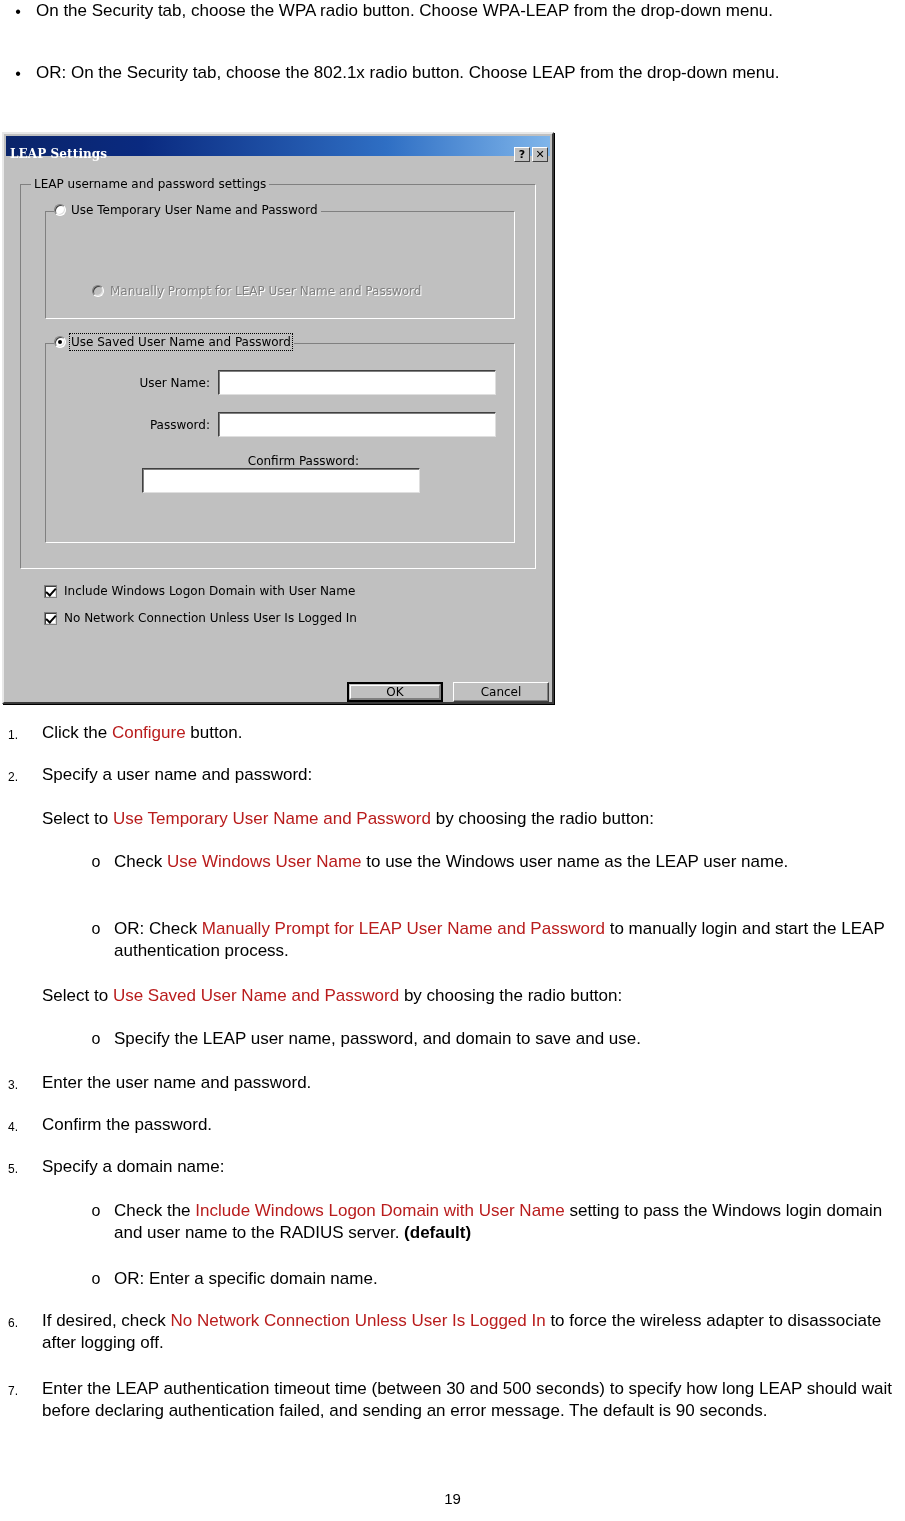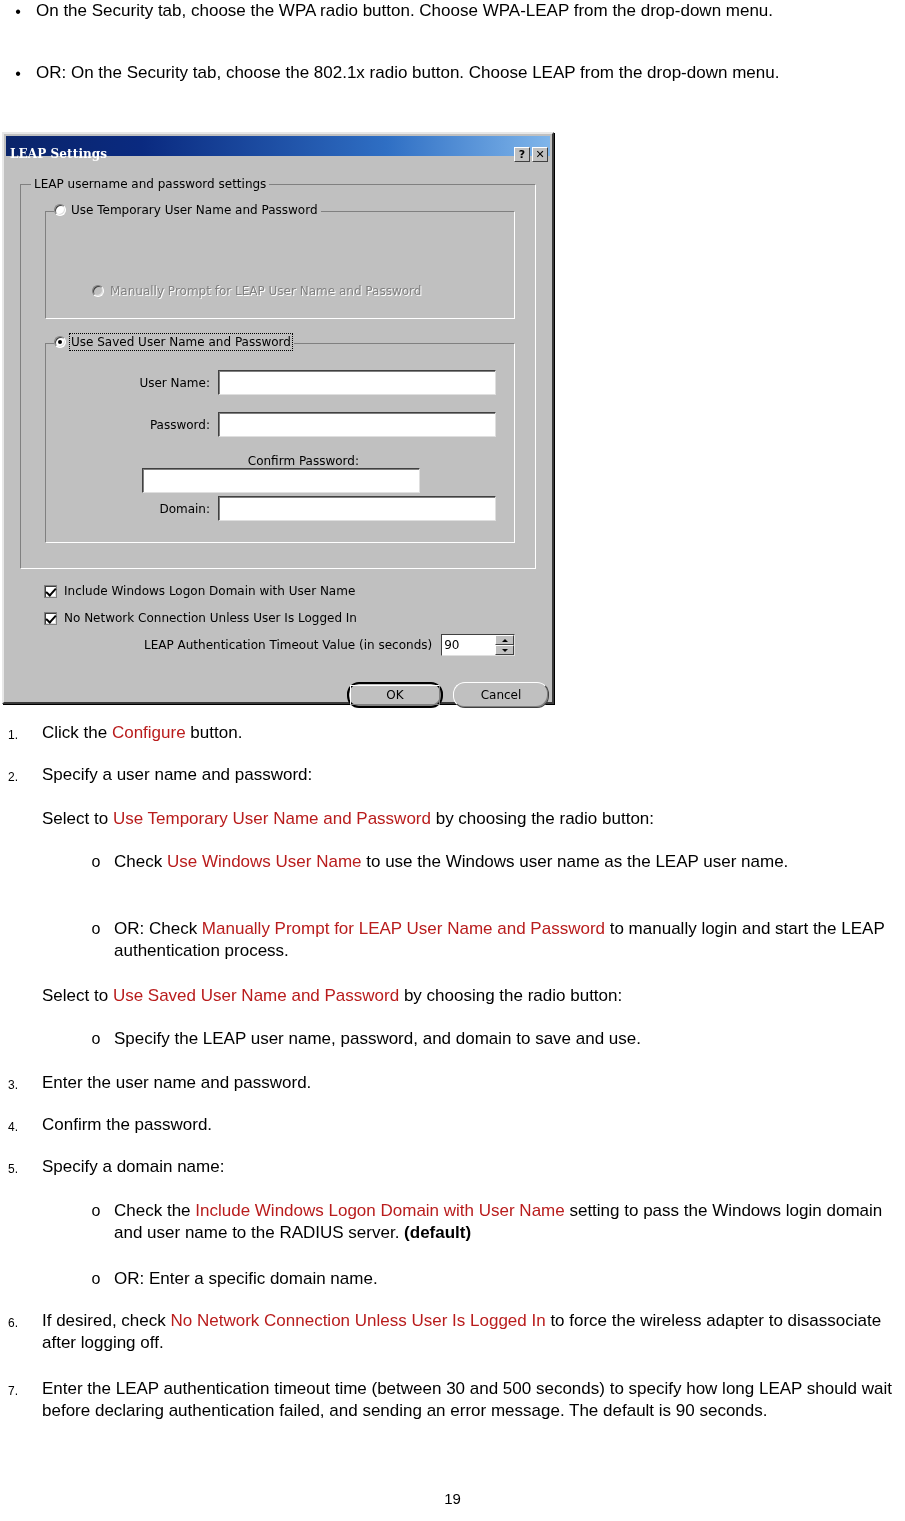--- a/index.html
+++ b/index.html
@@ -344,35 +344,34 @@
   .arrow-dn {
     width: 0; height: 0;
     border-left: 3px solid transparent;
     border-right: 3px solid transparent;
     border-top: 3px solid #000;
   }
 
   
   .btn {
     position: absolute;
-    height: 26px;
+    height: 20px;
     background: #c0c0c0;
     border-top: 1px solid #ffffff;
     border-left: 1px solid #ffffff;
     border-right: 1px solid #404040;
     border-bottom: 1px solid #404040;
     box-shadow: inset -1px -1px 0 #808080;
     box-sizing: border-box;
     display: flex;
     align-items: center;
     justify-content: center;
     font-size: 12px;
     font-family: "DejaVu Sans", sans-serif;
     color: #000;
-    border-radius: 12px;
   }
   .btn.default {
     border: 2px solid #000000;
   }
   .btn.default .btn-inner {
     position: absolute;
     left: 1px; top: 1px; right: 1px; bottom: 1px;
     border-top: 1px solid #ffffff;
     border-left: 1px solid #ffffff;
     border-right: 1px solid #808080;
@@ -436,51 +435,33 @@
           <div class="field-row" style="left:0px; top:68px; width:470px;">
             <div class="field-label" style="width:172px;">Password:</div>
             <input class="textbox" type="text" style="width: 278px; height: 25px;" value="">
           </div>
 
           <div class="field-row" style="left:0px; top:110px; width:470px;flex-direction:column;">
             <div class="field-label" style="width:172px;">Confirm Password:</div>
             <input class="textbox" type="text" style="width: 278px; height: 25px;" value="">
           </div>
 
-          <div class="field-row" style="left:0px; top:152px; width:470px;">
-            <div class="field-label" style="width:172px;">Domain:</div>
-            <input class="textbox" type="text" style="width: 278px; height: 25px;" value="">
-          </div>
         </div>
       </div>
 
       <div class="cb-row" style="left:40px; top:428px;">
         <span class="checkbox checked"></span>
         <span>Include Windows Logon Domain with User Name</span>
       </div>
 
       <div class="cb-row" style="left:40px; top:455px;">
         <span class="checkbox checked"></span>
         <span>No Network Connection Unless User Is Logged In</span>
       </div>
 
-      <div class="spin-wrap" style="left:140px; top:478px;">
-        <div class="spin-label">LEAP Authentication Timeout Value (in seconds)</div>
-        <div class="spin-box">
-          <div class="spin-val">90</div>
-          <div class="spin-btns">
-            <div class="spin-up">
-                <span class="arrow-up"></span>
-              </div>
-            <div class="spin-dn">
-                <span class="arrow-dn"></span>
-              </div>
-          </div>
-        </div>
-      </div>
 
       <div class="btn default" style="left:343px; top:526px; width:96px;">
         <span class="btn-inner"></span>
         <span>OK</span>
       </div>
       <div class="btn" style="left:449px; top:526px; width:96px;">
         <span>Cancel</span>
       </div>
 
     </div>

